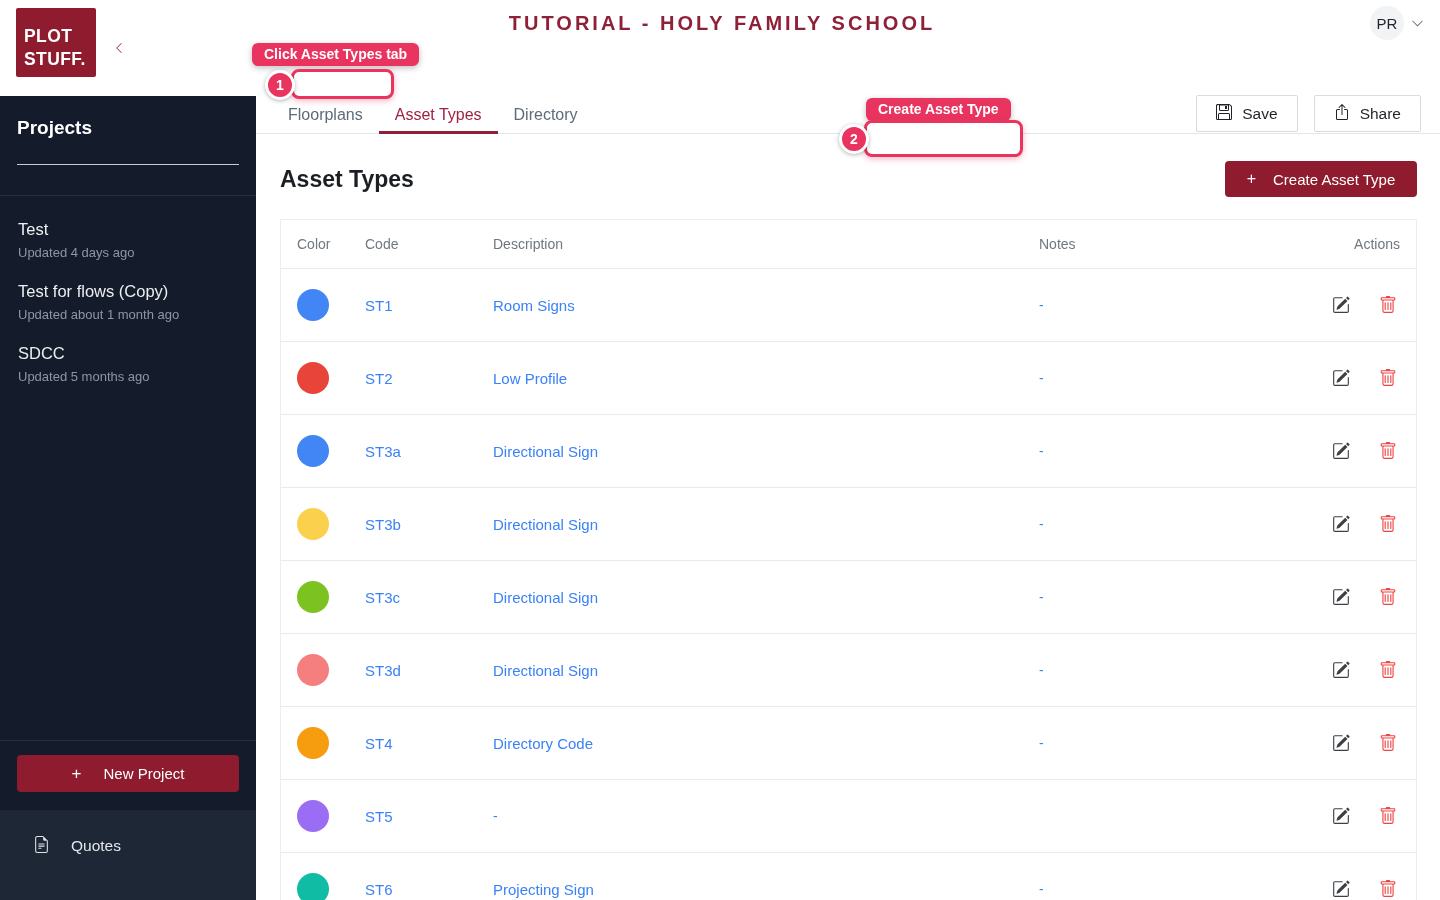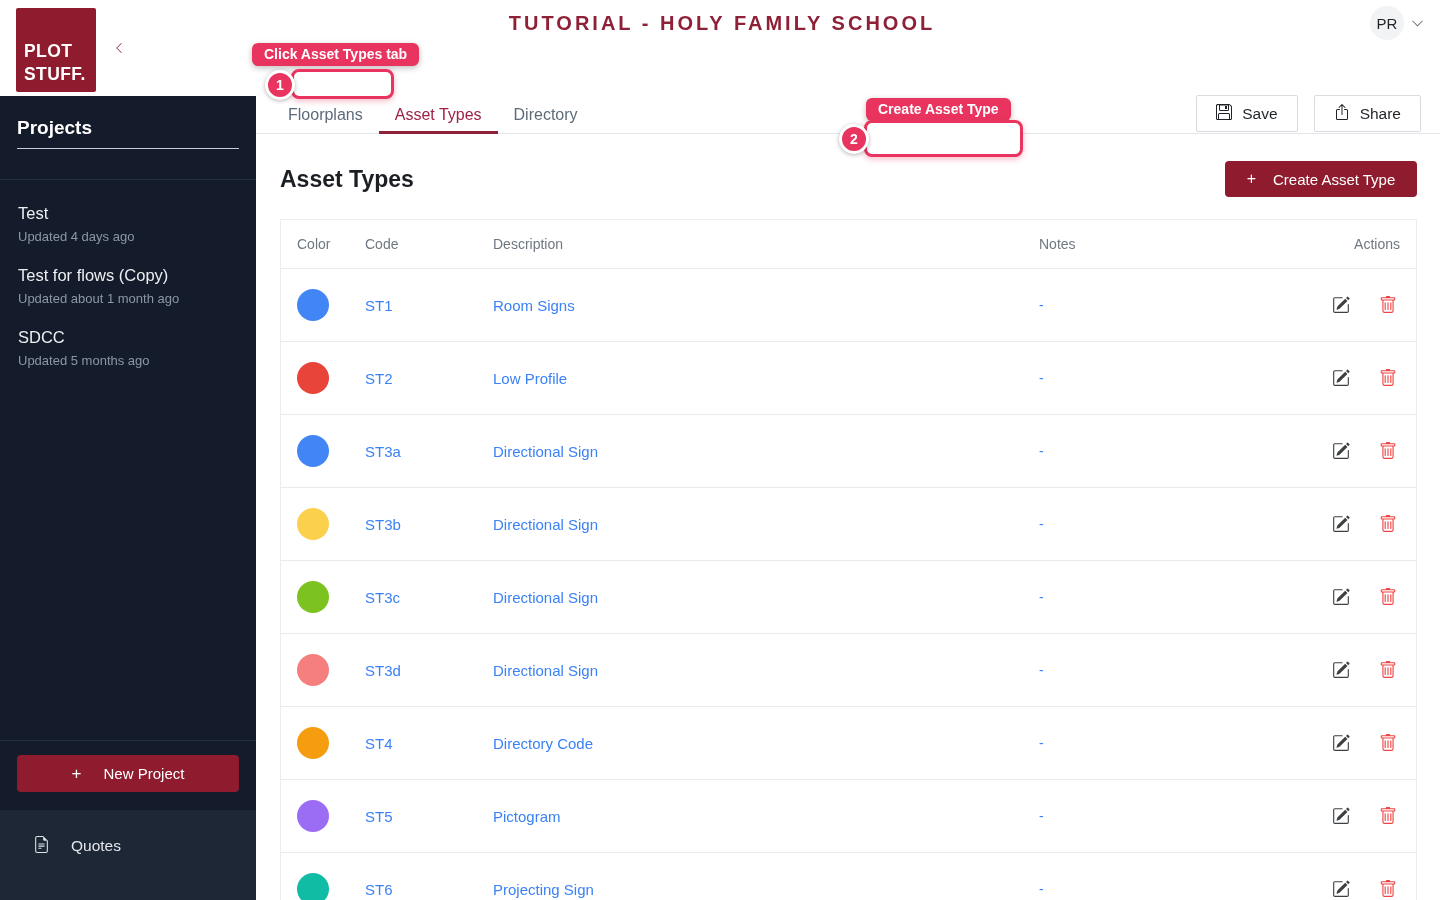--- a/index.html
+++ b/index.html
@@ -2,39 +2,39 @@
 <html><head>
 <meta charset="utf-8">
 <style>
   * { margin:0; padding:0; box-sizing:border-box; }
   html,body { width:1440px; height:900px; overflow:hidden; background:#fff;
     font-family:"Liberation Sans","DejaVu Sans",sans-serif; }
   .screen { position:relative; width:1440px; height:900px; background:#fff; }
 
   
   .header { position:relative; height:96px; background:#fff; }
-  .logo { position:absolute; left:16px; top:8px; width:80px; height:84px;
+  .logo { position:absolute; left:16px; top:8px; width:80px; height:69px;
     background:#8e1c2e; color:#fff; display:flex; flex-direction:column;
     justify-content:flex-end; padding:0 0 7px 8px; font-size:17.5px; font-weight:bold;
     line-height:1.28; letter-spacing:.4px; border-radius:2px; }
   .collapse-btn { position:absolute; left:111px; top:38px; width:16px; height:20px;
     color:#9a2143; font-size:15px; display:flex; align-items:center; justify-content:center; cursor:pointer; }
   .header-title { position:absolute; left:4px; right:0; top:12px; text-align:center;
     font-size:20px; font-weight:bold; letter-spacing:3px; color:#8e2137; }
   .avatar-wrap { position:absolute; right:16px; top:6px; display:flex; align-items:center; gap:7px; }
   .avatar { width:34px; height:34px; border-radius:50%; background:#f1f3f4; color:#1f2328;
     font-size:15px; display:flex; align-items:center; justify-content:center; }
   .avatar-chev { color:#5f6368; display:flex; }
 
   
   .app-body { display:flex; height:804px; }
 
   
   .sidebar { width:256px; background:#141c2b; display:flex; flex-direction:column; flex:none; }
-  .sb-head-wrap { margin:21px 17px 0; border-bottom:1px solid #c9ced6; padding-bottom:9px; }
+  .sb-head-wrap { margin:21px 17px 0; border-bottom:1px solid #c9ced6; padding-bottom:25px; }
   .sb-head { color:#fff; font-size:19px; font-weight:bold; }
   .sb-divider { height:1px; background:#253043; margin-top:30px; }
   .proj-list { margin-top:13px; }
   .proj-item { padding:11px 18px; cursor:pointer; }
   .proj-name { color:#eceff2; font-size:16.5px; }
   .proj-updated { color:#8c96a4; font-size:13px; margin-top:6px; }
   .sb-spacer { flex:1; }
   .np-block { border-top:1px solid #253043; padding:14px 17px 18px; }
   .np-btn { height:37px; width:100%; background:#8e1c2e; border:none; border-radius:4px;
     color:#fff; font-size:15px; display:flex; align-items:center; justify-content:center;
@@ -375,21 +375,20 @@
                     </svg>
       </button>
     </div>
   </div>
 
   <div class="t-row">
     <div class="c-color">
       <div class="color-dot" style="background: rgb(155, 108, 244);"></div>
     </div>
     <div class="c-code">ST5</div>
-    <div class="c-desc">Pictogram</div>
     <div class="c-notes">-</div>
     <div class="c-actions">
       <button class="icon-btn edit-icon">
         <svg width="18" height="18" viewBox="0 0 16 16" fill="currentColor">
                       <path d="M15.502 1.94a.5.5 0 0 1 0 .706L14.459 3.69l-2-2L13.502.646a.5.5 0 0 1 .707 0l1.293 1.293zm-1.75 2.456-2-2L4.939 9.21a.5.5 0 0 0-.121.196l-.805 2.414a.25.25 0 0 0 .316.316l2.414-.805a.5.5 0 0 0 .196-.12l6.813-6.814z"></path>
                       <path fill-rule="evenodd" d="M1 13.5A1.5 1.5 0 0 0 2.5 15h11a1.5 1.5 0 0 0 1.5-1.5v-6a.5.5 0 0 0-1 0v6a.5.5 0 0 1-.5.5h-11a.5.5 0 0 1-.5-.5v-11a.5.5 0 0 1 .5-.5H9a.5.5 0 0 0 0-1H2.5A1.5 1.5 0 0 0 1 2.5z"></path>
                     </svg>
       </button>
       <button class="icon-btn trash-icon">
         <svg width="18" height="18" viewBox="0 0 16 16" fill="currentColor">

